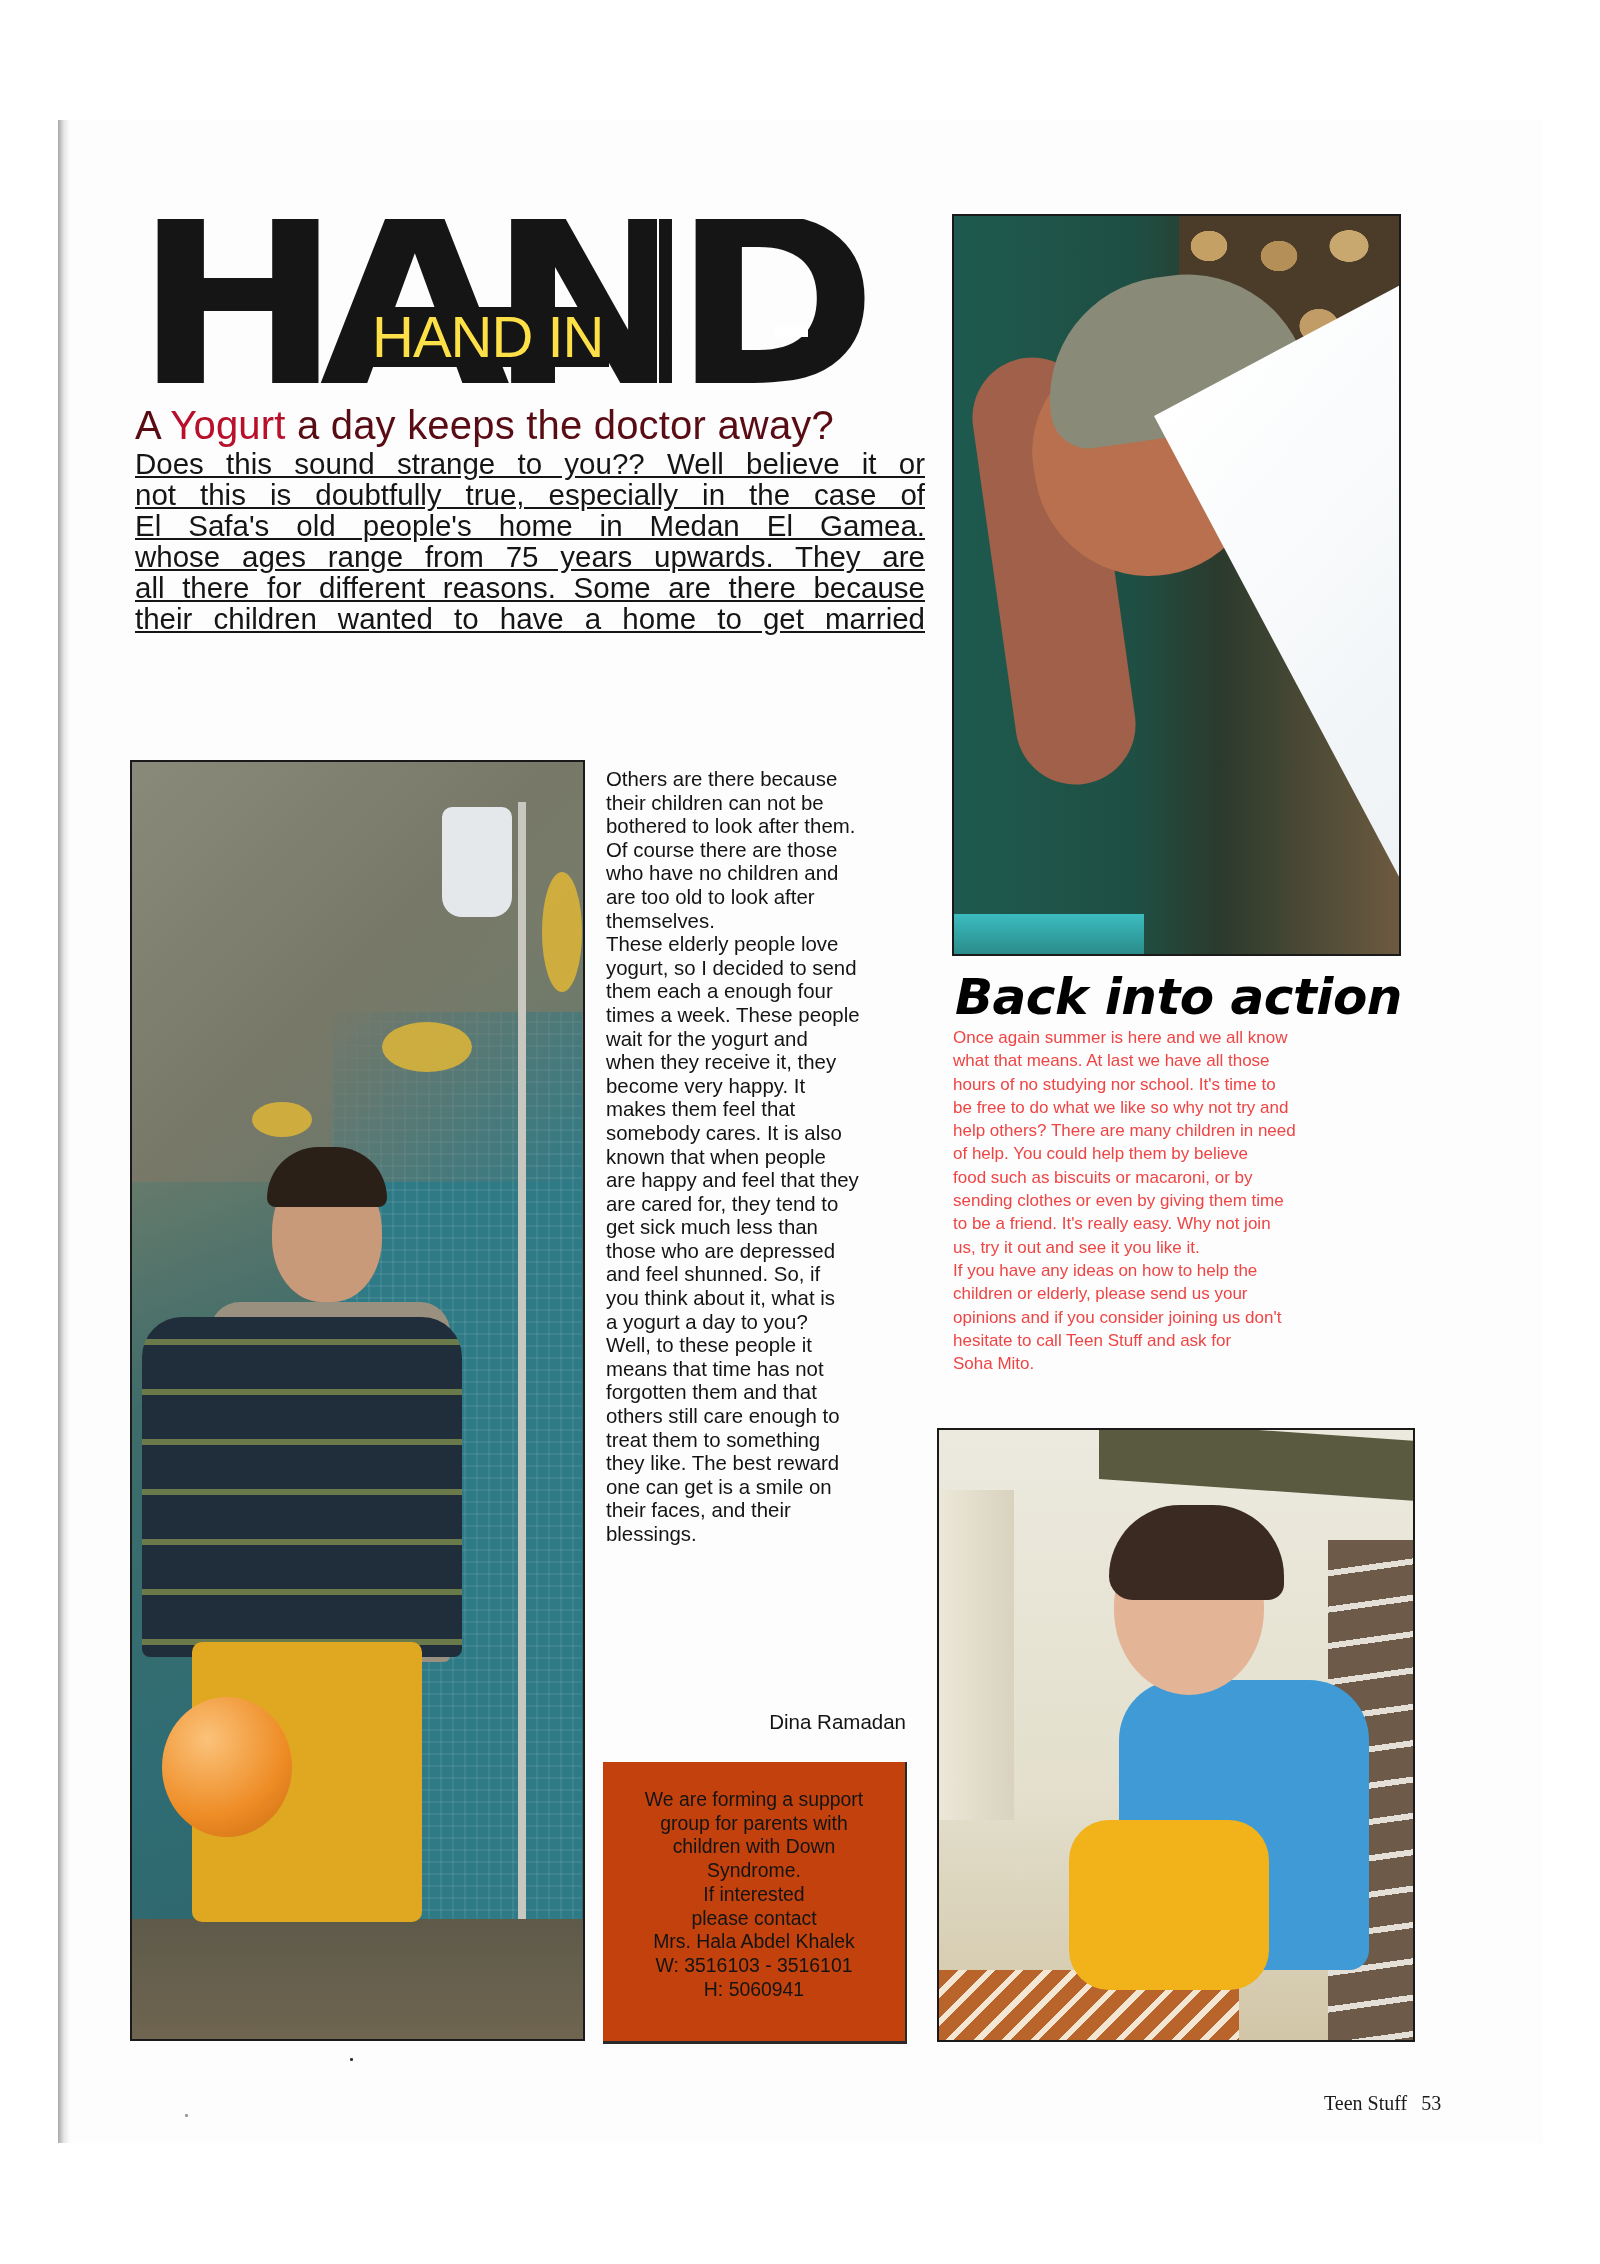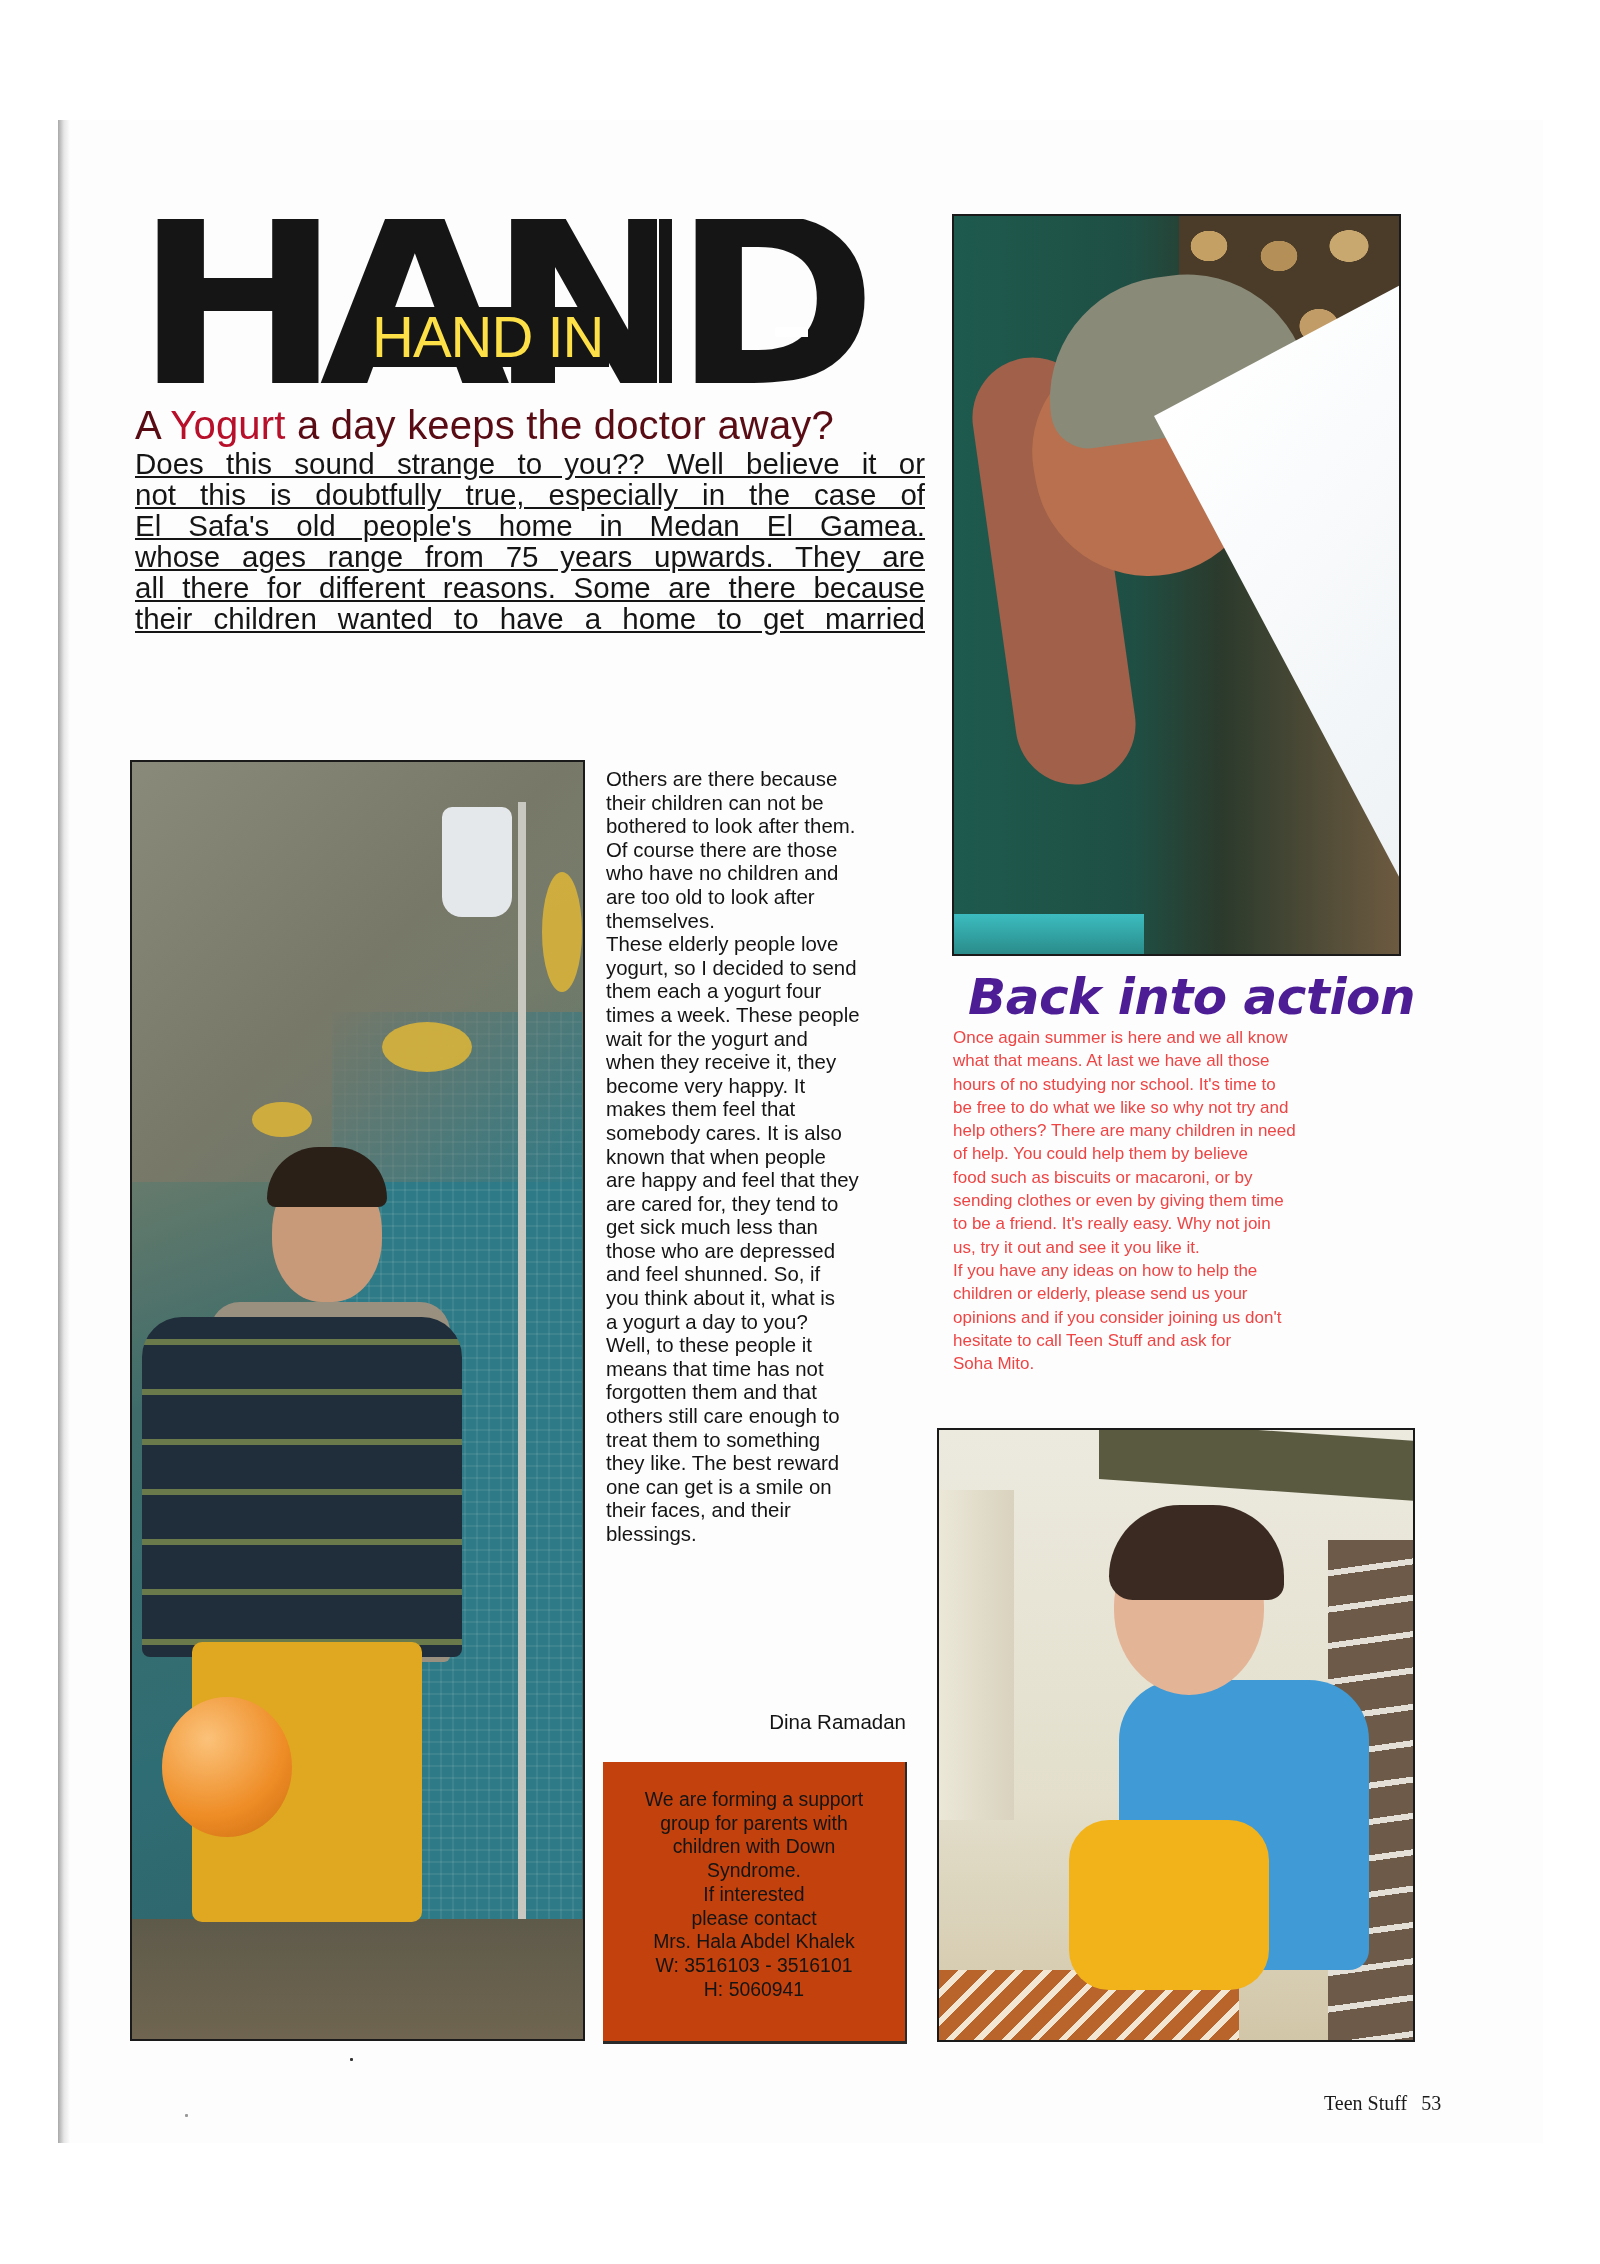--- a/index.html
+++ b/index.html
@@ -120,21 +120,21 @@
 
     .support-box { position: absolute; left: 603px; top: 1762px; width: 304px; height: 282px;
                    background: #c2410c; border-right: 2px solid #2a2a2a; border-bottom: 3px solid #2a2a2a;
                    box-sizing: border-box; padding-top: 26px; text-align: center;
                    font-family: "Liberation Sans", sans-serif; font-size: 19.4px; line-height: 23.7px; color: #141414; }
     .support-box p { margin: 0; white-space: nowrap; }
 
     
     .sub-title { position: absolute; left: 955px; top: 968px; width: 460px;
                  font-family: "DejaVu Sans", sans-serif; font-weight: bold; font-style: italic;
-                 font-size: 50px; line-height: 58px; color: #4c1d95; letter-spacing: -0.5px; white-space: nowrap; text-align: right; }
+                 font-size: 50px; line-height: 58px; color: #000000; letter-spacing: -0.5px; white-space: nowrap; }
     .col-right { position: absolute; left: 953px; top: 1026px; width: 460px;
                  font-family: "Liberation Sans", sans-serif; font-size: 17px; line-height: 23.3px; color: #ef4444; }
     .col-right p { margin: 0; white-space: nowrap; }
 
     
     .folio { position: absolute; left: 1324px; top: 2091px;
              font-family: "Liberation Serif", serif; font-size: 20px; line-height: 24px; color: #1a1a1a; white-space: nowrap; }
     .folio .num { margin-left: 14px; }
     .speck { position: absolute; width: 3px; height: 3px; background: #333; border-radius: 1px; }
   </style>
@@ -191,21 +191,21 @@
 <div class="col-mid">
   <p>Others are there because</p>
   <p>their children can not be</p>
   <p>bothered to look after them.</p>
   <p>Of course there are those</p>
   <p>who have no children and</p>
   <p>are too old to look after</p>
   <p>themselves.</p>
   <p>These elderly people love</p>
   <p>yogurt, so I decided to send</p>
-  <p>them each a yogurt four</p>
+  <p>them each a enough four</p>
   <p>times a week. These people</p>
   <p>wait for the yogurt and</p>
   <p>when they receive it, they</p>
   <p>become very happy. It</p>
   <p>makes them feel that</p>
   <p>somebody cares. It is also</p>
   <p>known that when people</p>
   <p>are happy and feel that they</p>
   <p>are cared for, they tend to</p>
   <p>get sick much less than</p>

